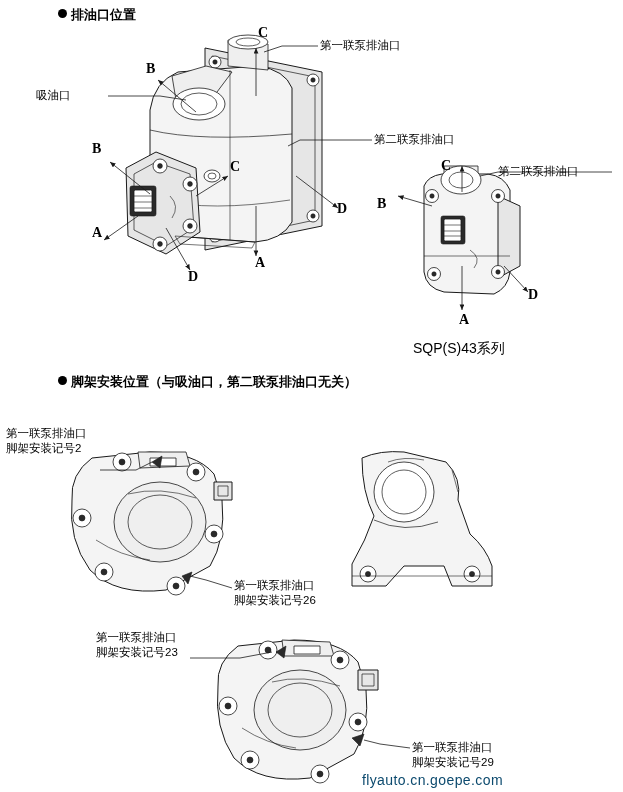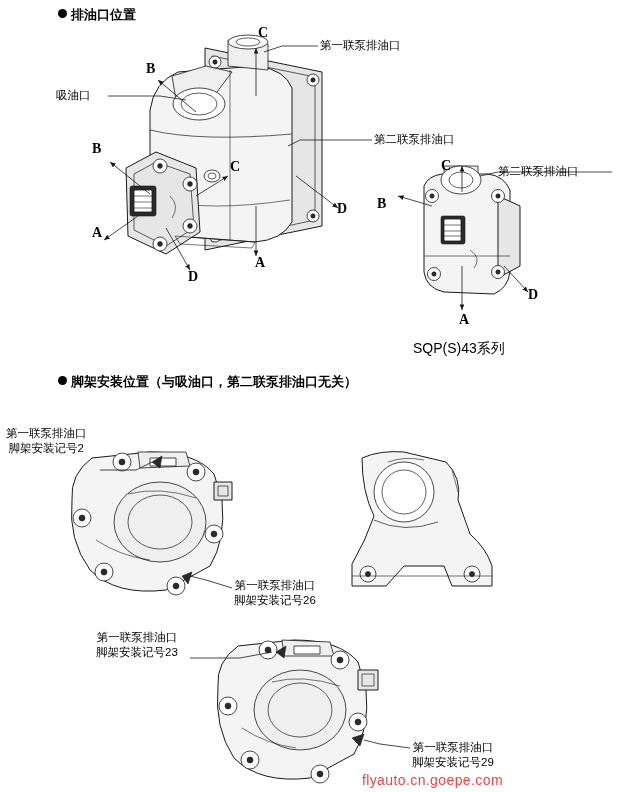--- a/index.html
+++ b/index.html
@@ -12,21 +12,20 @@
     height: 792px;
     position: relative;
     font-family: "Liberation Sans", sans-serif;
     color: #000000;
     overflow: hidden;
   }
   .page {
     position: relative;
     width: 511px;
     height: 792px;
-    text-align: center;
   }
   svg.art {
     position: absolute;
     left: 0;
     top: 0;
     width: 623px;
     height: 792px;
   }
   .sec-head {
     position: absolute;
@@ -56,21 +55,21 @@
     font-family: "Liberation Serif", serif;
   }
   .lbl.small {
     font-size: 14px;
   }
   .watermark {
     position: absolute;
     right: 8px;
     bottom: 4px;
     font-size: 14px;
-    color: #ef4444;
+    color: #0c4a6e;
     letter-spacing: 0.4px;
     font-family: "Liberation Sans", sans-serif;
   }
   .callout-block {
     position: absolute;
     font-size: 11.5px;
     line-height: 15px;
     white-space: nowrap;
   }
 </style>
@@ -283,21 +282,21 @@
   </svg>
 
   <div class="sec-head" style="left:58px; top:6px;">
     <span class="bullet"></span><span>排油口位置</span>
   </div>
 
   <div class="sec-head" style="left:58px; top:373px;">
     <span class="bullet"></span><span>脚架安装位置（与吸油口，第二联泵排油口无关）</span>
   </div>
 
-  <div class="lbl" style="left:56px; top:88px;">吸油口</div>
+  <div class="lbl" style="left:36px; top:88px;">吸油口</div>
   <div class="lbl" style="left:320px; top:38px;">第一联泵排油口</div>
   <div class="lbl" style="left:374px; top:132px;">第二联泵排油口</div>
 
   <div class="lbl big" style="left:258px; top:26px;">C</div>
   <div class="lbl big" style="left:146px; top:62px;">B</div>
   <div class="lbl big" style="left:92px; top:142px;">B</div>
   <div class="lbl big" style="left:230px; top:160px;">C</div>
   <div class="lbl big" style="left:92px; top:226px;">A</div>
   <div class="lbl big" style="left:337px; top:202px;">D</div>
   <div class="lbl big" style="left:188px; top:270px;">D</div>

